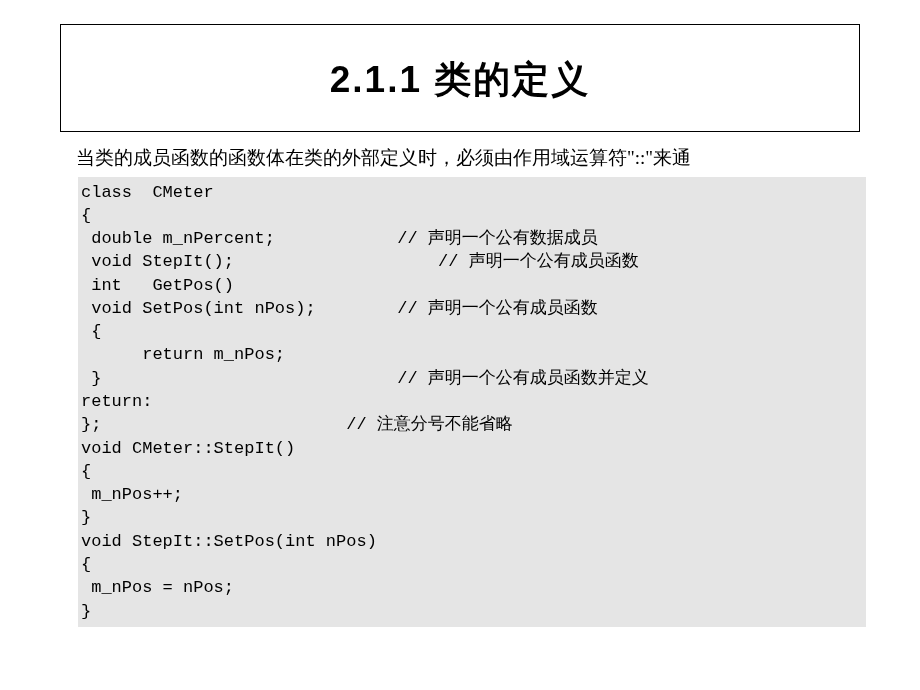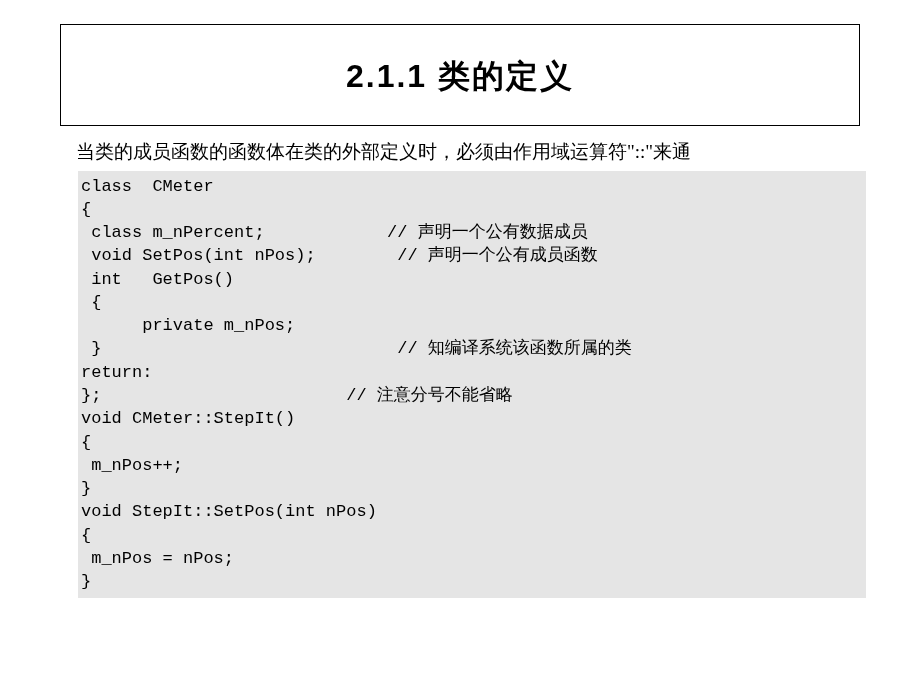--- a/index.html
+++ b/index.html
@@ -16,21 +16,21 @@
     }
     .title-box {
       margin: 24px 60px 12px 60px;
       border: 1.5px solid #000;
       padding: 30px 0 26px 0;
       text-align: center;
     }
     .title {
       font-family: "SimHei", "黑体", sans-serif;
       font-weight: bold;
-      font-size: 32px;
+      font-size: 37px;
       letter-spacing: 2px;
     }
     .intro {
       margin: 0 38px 4px 38px;
       font-size: 19px;
       line-height: 1.5;
     }
     .intro-line1 {
       text-indent: 2em;
     }
@@ -53,26 +53,27 @@
   <div class="title">2.1.1  类的定义</div>
 </div>
 
 <div class="intro">
   <div class="intro-line1">当类的成员函数的函数体在类的外部定义时，必须由作用域运算符"::"来通</div>
 </div>
 
 <div class="code-block">
   <div class="code-line">class  CMeter</div>
   <div class="code-line">{</div>
-  <div class="code-line"> class m_nPercent;            // 声明一个公有数据成员</div>
+  <div class="code-line"> double m_nPercent;            // 声明一个公有数据成员</div>
+  <div class="code-line"> void StepIt();                    // 声明一个公有成员函数</div>
+  <div class="code-line"> int   GetPos()</div>
   <div class="code-line"> void SetPos(int nPos);        // 声明一个公有成员函数</div>
-  <div class="code-line"> int   GetPos()</div>
   <div class="code-line"> {</div>
-  <div class="code-line">      private m_nPos;</div>
-  <div class="code-line"> }                             // 知编译系统该函数所属的类</div>
+  <div class="code-line">      return m_nPos;</div>
+  <div class="code-line"> }                             // 声明一个公有成员函数并定义</div>
   <div class="code-line">return:</div>
   <div class="code-line">};                        // 注意分号不能省略</div>
   <div class="code-line">void CMeter::StepIt()</div>
   <div class="code-line">{</div>
   <div class="code-line"> m_nPos++;</div>
   <div class="code-line">}</div>
   <div class="code-line">void StepIt::SetPos(int nPos)</div>
   <div class="code-line">{</div>
   <div class="code-line"> m_nPos = nPos;</div>
   <div class="code-line">}</div>

